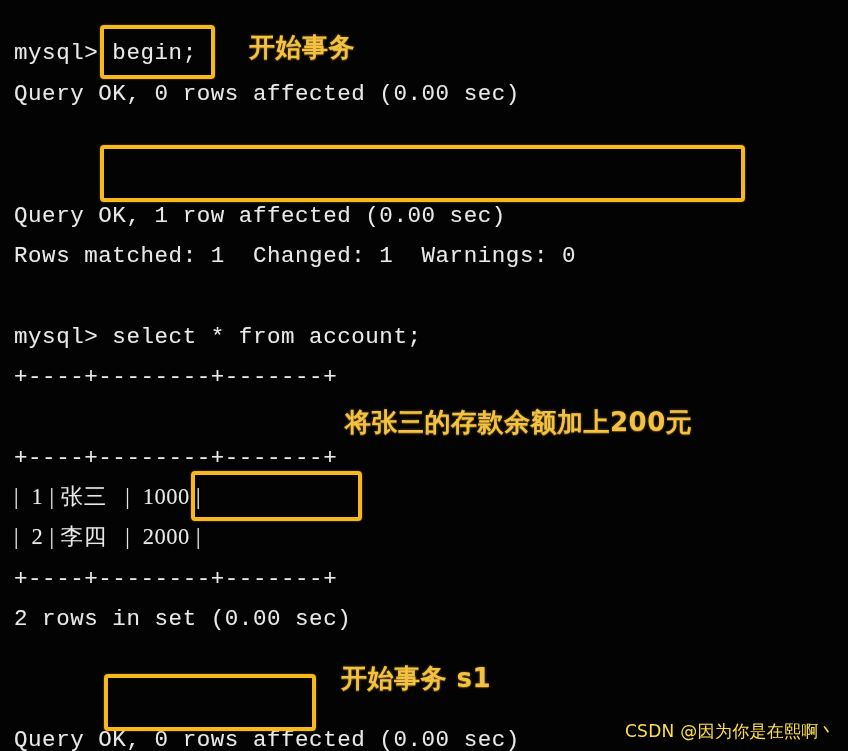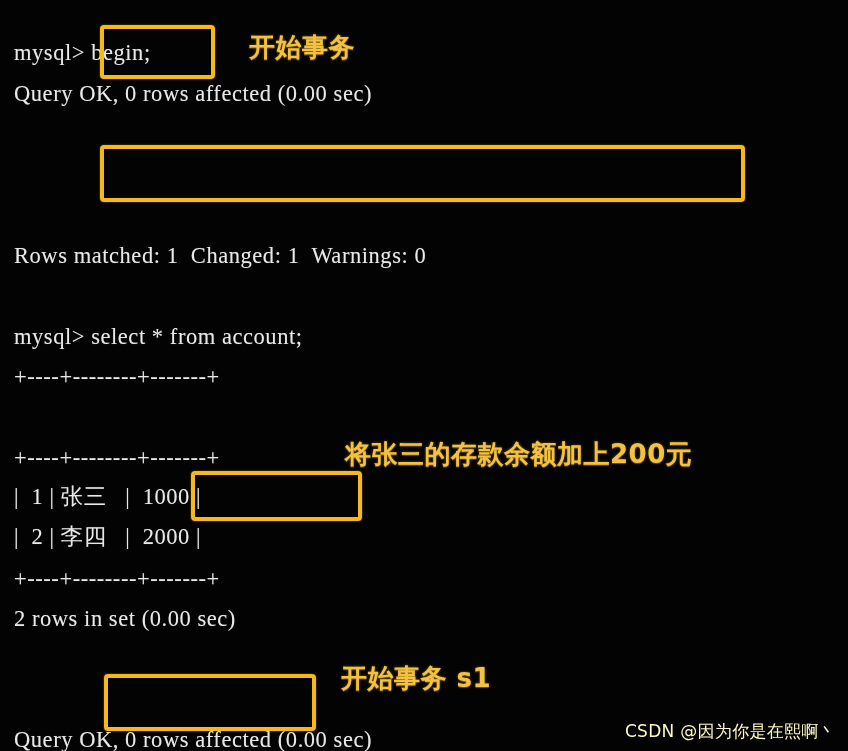--- a/index.html
+++ b/index.html
@@ -27,21 +27,21 @@
     position: absolute;
     left: 14px;
     top: 0;
     width: 834px;
     height: 751px;
   }
   .line {
     position: absolute;
     left: 0;
     white-space: pre;
-    font-family: Liberation Serif, serif;
+    font-family: Liberation Mono, monospace;
     font-size: 22.5px;
     line-height: 26px;
     letter-spacing: 0.55px;
     color: #e8e8e8;
     text-shadow: 0 0 1px rgba(255,255,255,0.28);
   }
   .line.cjk {
     font-family: Liberation Serif, serif;
   }
 
@@ -67,48 +67,49 @@
     letter-spacing: 0.5px;
   }
 
   
   .watermark {
     position: absolute;
     right: 12px;
     bottom: 8px;
     font-family: "DejaVu Sans", "Liberation Sans", sans-serif;
     font-size: 17px;
-    color: #fef9c3;
+    color: #fde047;
     white-space: pre;
     letter-spacing: 0.3px;
   }
 </style>
 </head>
 <body>
 
 <div id="screen">
 
   <div class="term">
     <div class="line" style="top:40px">mysql&gt; begin;</div>
     <div class="line" style="top:81px">Query OK, 0 rows affected (0.00 sec)</div>
+    <div class="line" style="top:203px">Query OK, 1 row affected (0.00 sec)</div>
     <div class="line" style="top:243px">Rows matched: 1  Changed: 1  Warnings: 0</div>
     <div class="line" style="top:324px">mysql&gt; select * from account;</div>
     <div class="line" style="top:364px">+----+--------+-------+</div>
     <div class="line" style="top:445px">+----+--------+-------+</div>
     <div class="line cjk" style="top:484px">|  1 | 张三   |  1000 |</div>
     <div class="line cjk" style="top:524px">|  2 | 李四   |  2000 |</div>
     <div class="line" style="top:566px">+----+--------+-------+</div>
     <div class="line" style="top:606px">2 rows in set (0.00 sec)</div>
     <div class="line" style="top:727px">Query OK, 0 rows affected (0.00 sec)</div>
   </div>
 
   <div class="hl" style="left:100px; top:25px;  width:115px; height:54px;"></div>
   <div class="hl" style="left:100px; top:145px; width:645px; height:57px;"></div>
   <div class="hl" style="left:191px; top:471px; width:171px; height:50px;"></div>
   <div class="hl" style="left:104px; top:674px; width:212px; height:57px;"></div>
 
   <div class="note" style="left:249px; top:30px;">开始事务</div>
-  <div class="note" style="left:345px; top:405px;margin-top:32px;">将张三的存款余额加上200元</div>
+  <div class="note" style="left:345px; top:405px;">将张三的存款余额加上200元</div>
   <div class="note" style="left:341px; top:661px;">开始事务 s1</div>
 
   <div class="watermark">CSDN @因为你是在熙啊丶</div>
 
 </div>
 
 </body></html>

